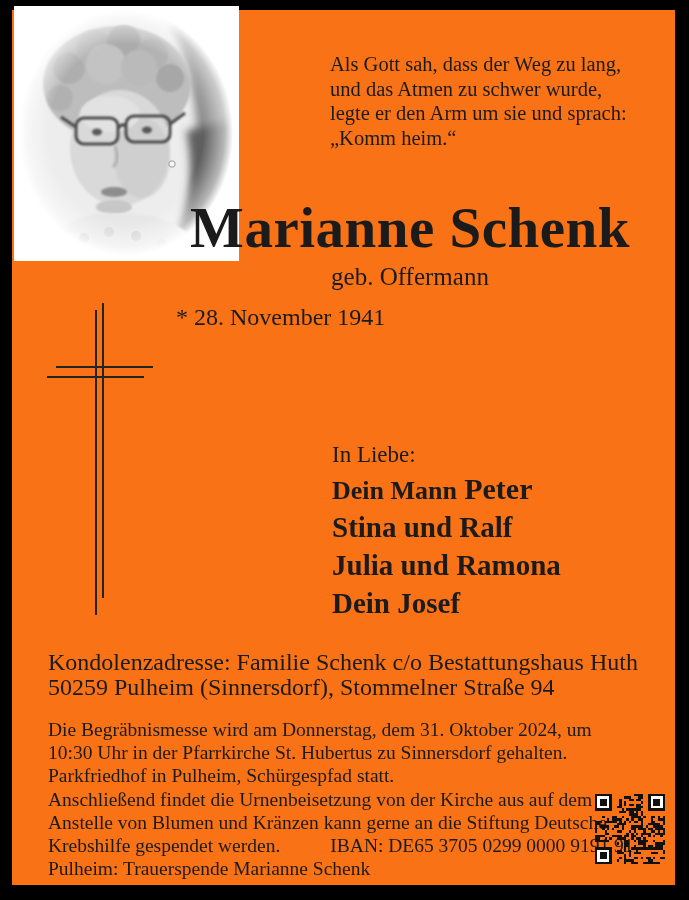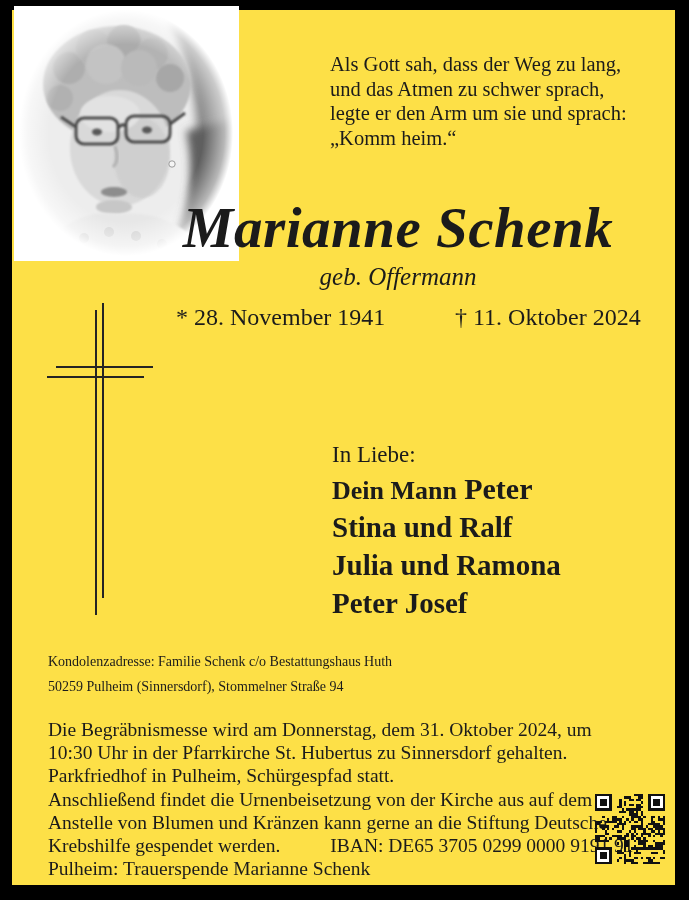--- a/index.html
+++ b/index.html
@@ -1,32 +1,32 @@
 <!DOCTYPE html>
 <html><head>
 <meta charset="utf-8">
 <style>
   html,body { margin:0; padding:0; background:#fff; }
   .page {
-    position:relative; width:689px; height:900px; background:#fde047;
+    position:relative; width:689px; height:900px; background:#f97316;
     font-family:"Liberation Serif", serif; color:#1b1b1b; overflow:hidden;
   }
   .border-strip { position:absolute; background:#000; }
   .bs-top    { left:0; top:0; width:689px; height:10px; }
   .bs-left   { left:0; top:0; width:12px; height:900px; }
   .bs-right  { left:675px; top:0; width:14px; height:900px; }
   .bs-bottom { left:0; top:885px; width:689px; height:15px; }
 
   .abs { position:absolute; }
 
   .portrait { left:14px; top:6px; width:225px; height:255px; }
 
   .poem { left:330px; top:52px; width:330px; font-size:20.5px; line-height:24.6px; white-space:nowrap; }
 
-  .name-block { left:148px; top:198px; width:500px; text-align:center;font-style:italic; }
+  .name-block { left:160px; top:198px; width:500px; text-align:center; }
   .name { font-size:57px; font-weight:bold; line-height:60px; letter-spacing:0.5px; }
   .maiden { font-size:25px; line-height:30px; margin-top:4px; }
 
   .dates { top:303px; font-size:24px; line-height:28px; white-space:nowrap; }
   .birth { left:176px; }
   .death { left:455px; }
 
   .cross { left:40px; top:298px; width:120px; height:325px; }
   .cross .ln { position:absolute; background:#242424; }
   .cross .v1 { left:55px; top:12px;  width:2px;  height:305px; }
@@ -36,21 +36,21 @@
 
   .tribute { left:170px; top:359px; font-size:20.5px; line-height:24px; white-space:nowrap; }
 
   .salutation { left:332px; top:441px; font-size:23px; line-height:27px; }
 
   .mourners { left:332px; top:470px; font-weight:bold; white-space:nowrap; }
   .mourners .row { height:38px; line-height:38px; font-size:29px; }
   .mourners .prefix { font-size:26px; }
   .mourners .big { font-size:30px; }
 
-  .condolence { left:48px; top:650px; font-size:14px; line-height:24.5px; white-space:nowrap; }
+  .condolence { left:48px; top:650px; font-size:24px; line-height:24.5px; white-space:nowrap; }
 
   .details { left:48px; top:718px; font-size:19.5px; line-height:23.2px; white-space:nowrap; }
   .details .iban { display:inline-block; margin-left:50px; }
 
   .qr { left:595px; top:794px; width:70px; height:70px; }
   .qr svg { display:block; width:70px; height:70px; }
 </style>
 </head>
 <body>
 
@@ -113,50 +113,49 @@
         <circle cx="95" cy="226" r="5" fill="#d6d6d6"></circle>
         <circle cx="122" cy="230" r="5" fill="#d2d2d2"></circle>
         <circle cx="148" cy="238" r="5" fill="#d8d8d8"></circle>
       </g>
       <rect width="225" height="255" fill="url(#vign)"></rect>
     </svg>
   </div>
 
   <div class="abs poem">
     <div>Als Gott sah, dass der Weg zu lang,</div>
-    <div>und das Atmen zu schwer sprach,</div>
+    <div>und das Atmen zu schwer wurde,</div>
     <div>legte er den Arm um sie und sprach:</div>
     <div>„Komm heim.“</div>
   </div>
 
   <div class="abs name-block">
     <div class="name">Marianne Schenk</div>
     <div class="maiden">geb. Offermann</div>
   </div>
 
   <div class="abs dates birth">* 28. November 1941</div>
-  <div class="abs dates death">† 11. Oktober 2024</div>
 
   <div class="abs cross">
     <div class="ln v1"></div>
     <div class="ln v2"></div>
     <div class="ln h1"></div>
     <div class="ln h2"></div>
   </div>
 
 
   <div class="abs salutation">In Liebe:</div>
   <div class="abs mourners">
     <div class="row">
       <span class="prefix">Dein Mann</span>
       <span class="big">Peter</span>
     </div>
     <div class="row">Stina und Ralf</div>
     <div class="row">Julia und Ramona</div>
-    <div class="row">Peter Josef</div>
+    <div class="row">Dein Josef</div>
   </div>
 
   <div class="abs condolence">
     <div>Kondolenzadresse: Familie Schenk c/o Bestattungshaus Huth</div>
     <div>50259 Pulheim (Sinnersdorf), Stommelner Straße 94</div>
   </div>
 
   <div class="abs details">
     <div>Die Begräbnismesse wird am Donnerstag, dem 31. Oktober 2024, um</div>
     <div>10:30 Uhr in der Pfarrkirche St. Hubertus zu Sinnersdorf gehalten.</div>

